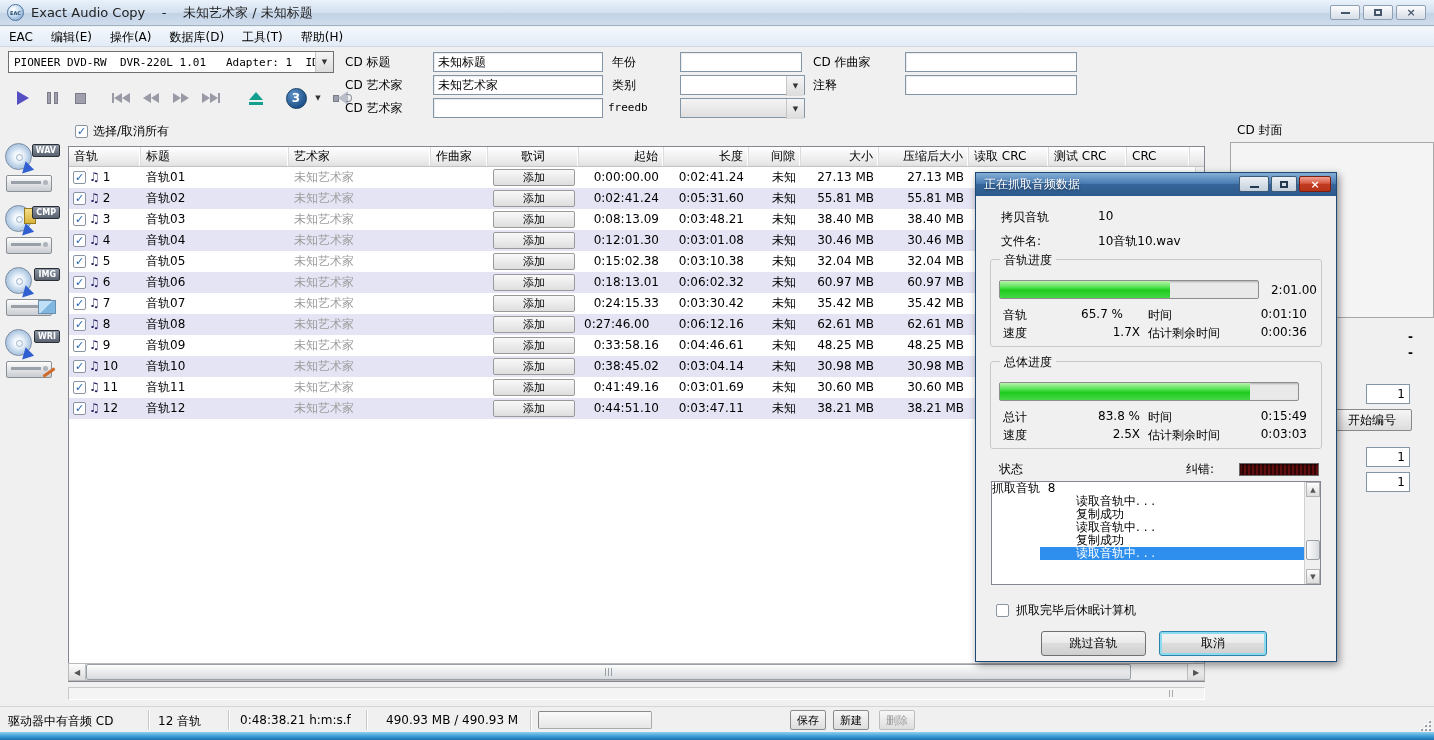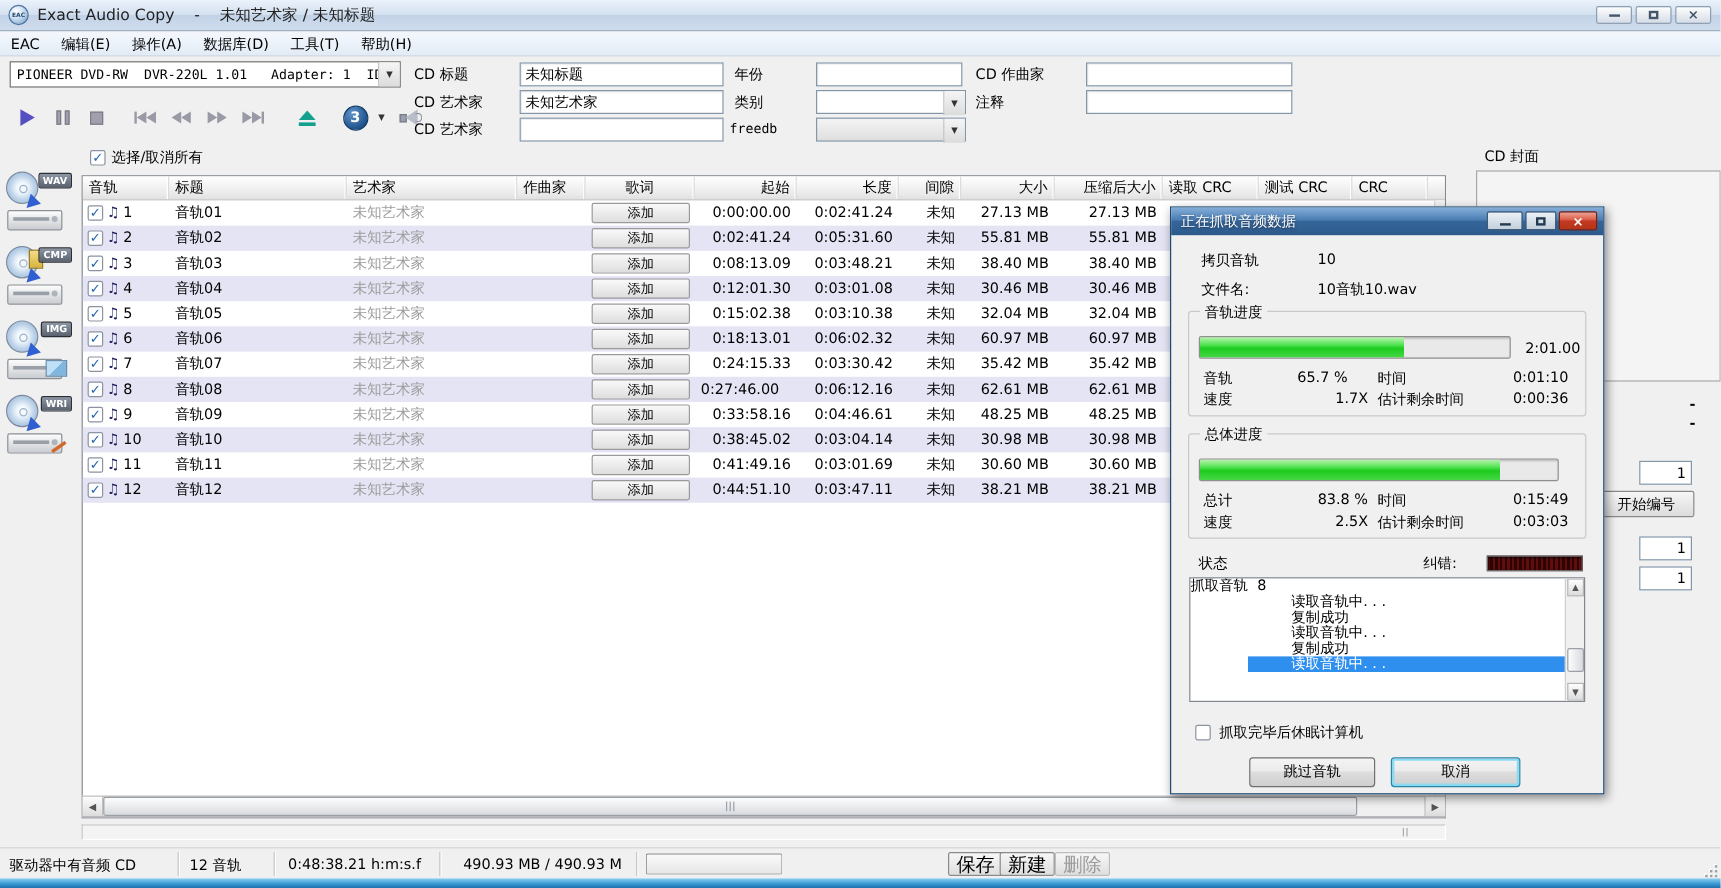--- a/index.html
+++ b/index.html
@@ -168,21 +168,21 @@
     background:linear-gradient(180deg,#f4f4f4 0%,#ebebeb 45%,#dddddd 50%,#cfcfcf 100%); }
   .dlg-btn.focused { border:1px solid #2c84a8; box-shadow:0 0 0 2px #8adbef inset; }
 
   
   .statusbar { position:absolute; left:0; top:706px; width:1434px; height:27px; background:#f0f0f0; border-top:1px solid #d5d5d5; }
   .sb-text { position:absolute; top:6px; white-space:pre; }
   .sb-sep { position:absolute; top:3px; width:1px; height:20px; background:#c8c8c8; box-shadow:1px 0 0 #fff; }
   .sb-progress { position:absolute; left:538px; top:4px; width:114px; height:18px;
     background:linear-gradient(180deg,#fafafa,#e6e6e6); border:1px solid #aaa;
     border-top-color:#8a8a8a; border-left-color:#8a8a8a; border-radius:2px; }
-  .sb-btn { position:absolute; top:3px; height:20px; font-size:16px; border:1px solid #8a8a8a; border-radius:2px;
+  .sb-btn { position:absolute; top:3px; height:20px; font-size:11px; border:1px solid #8a8a8a; border-radius:2px;
     background:linear-gradient(180deg,#f7f7f7,#dedede); padding:0 6px; }
   .sb-btn:disabled { color:#9a9a9a; border-color:#bdbdbd; }
   .resize-grip { position:absolute; right:3px; top:12px; width:12px; height:12px; }
   .resize-grip i { position:absolute; width:2px; height:2px; background:#9aa0a8; box-shadow:-1px -1px 0 #fff; }
 
   .watermark { position:absolute; left:645px; top:702px; font-size:25px; font-weight:bold; font-style:italic;
     color:#f08a28; letter-spacing:2px; z-index:20;
     text-shadow:-1px -1px 0 #fff, 1px -1px 0 #fff, -1px 1px 0 #fff, 1px 1px 0 #fff, 2px 2px 2px rgba(0,0,0,.25); }
   .taskbar { position:absolute; left:0; top:732px; width:1434px; height:8px;
     background:linear-gradient(180deg,#8fd0f0 0%,#3b9ad4 55%,#1f6fae 100%); }

